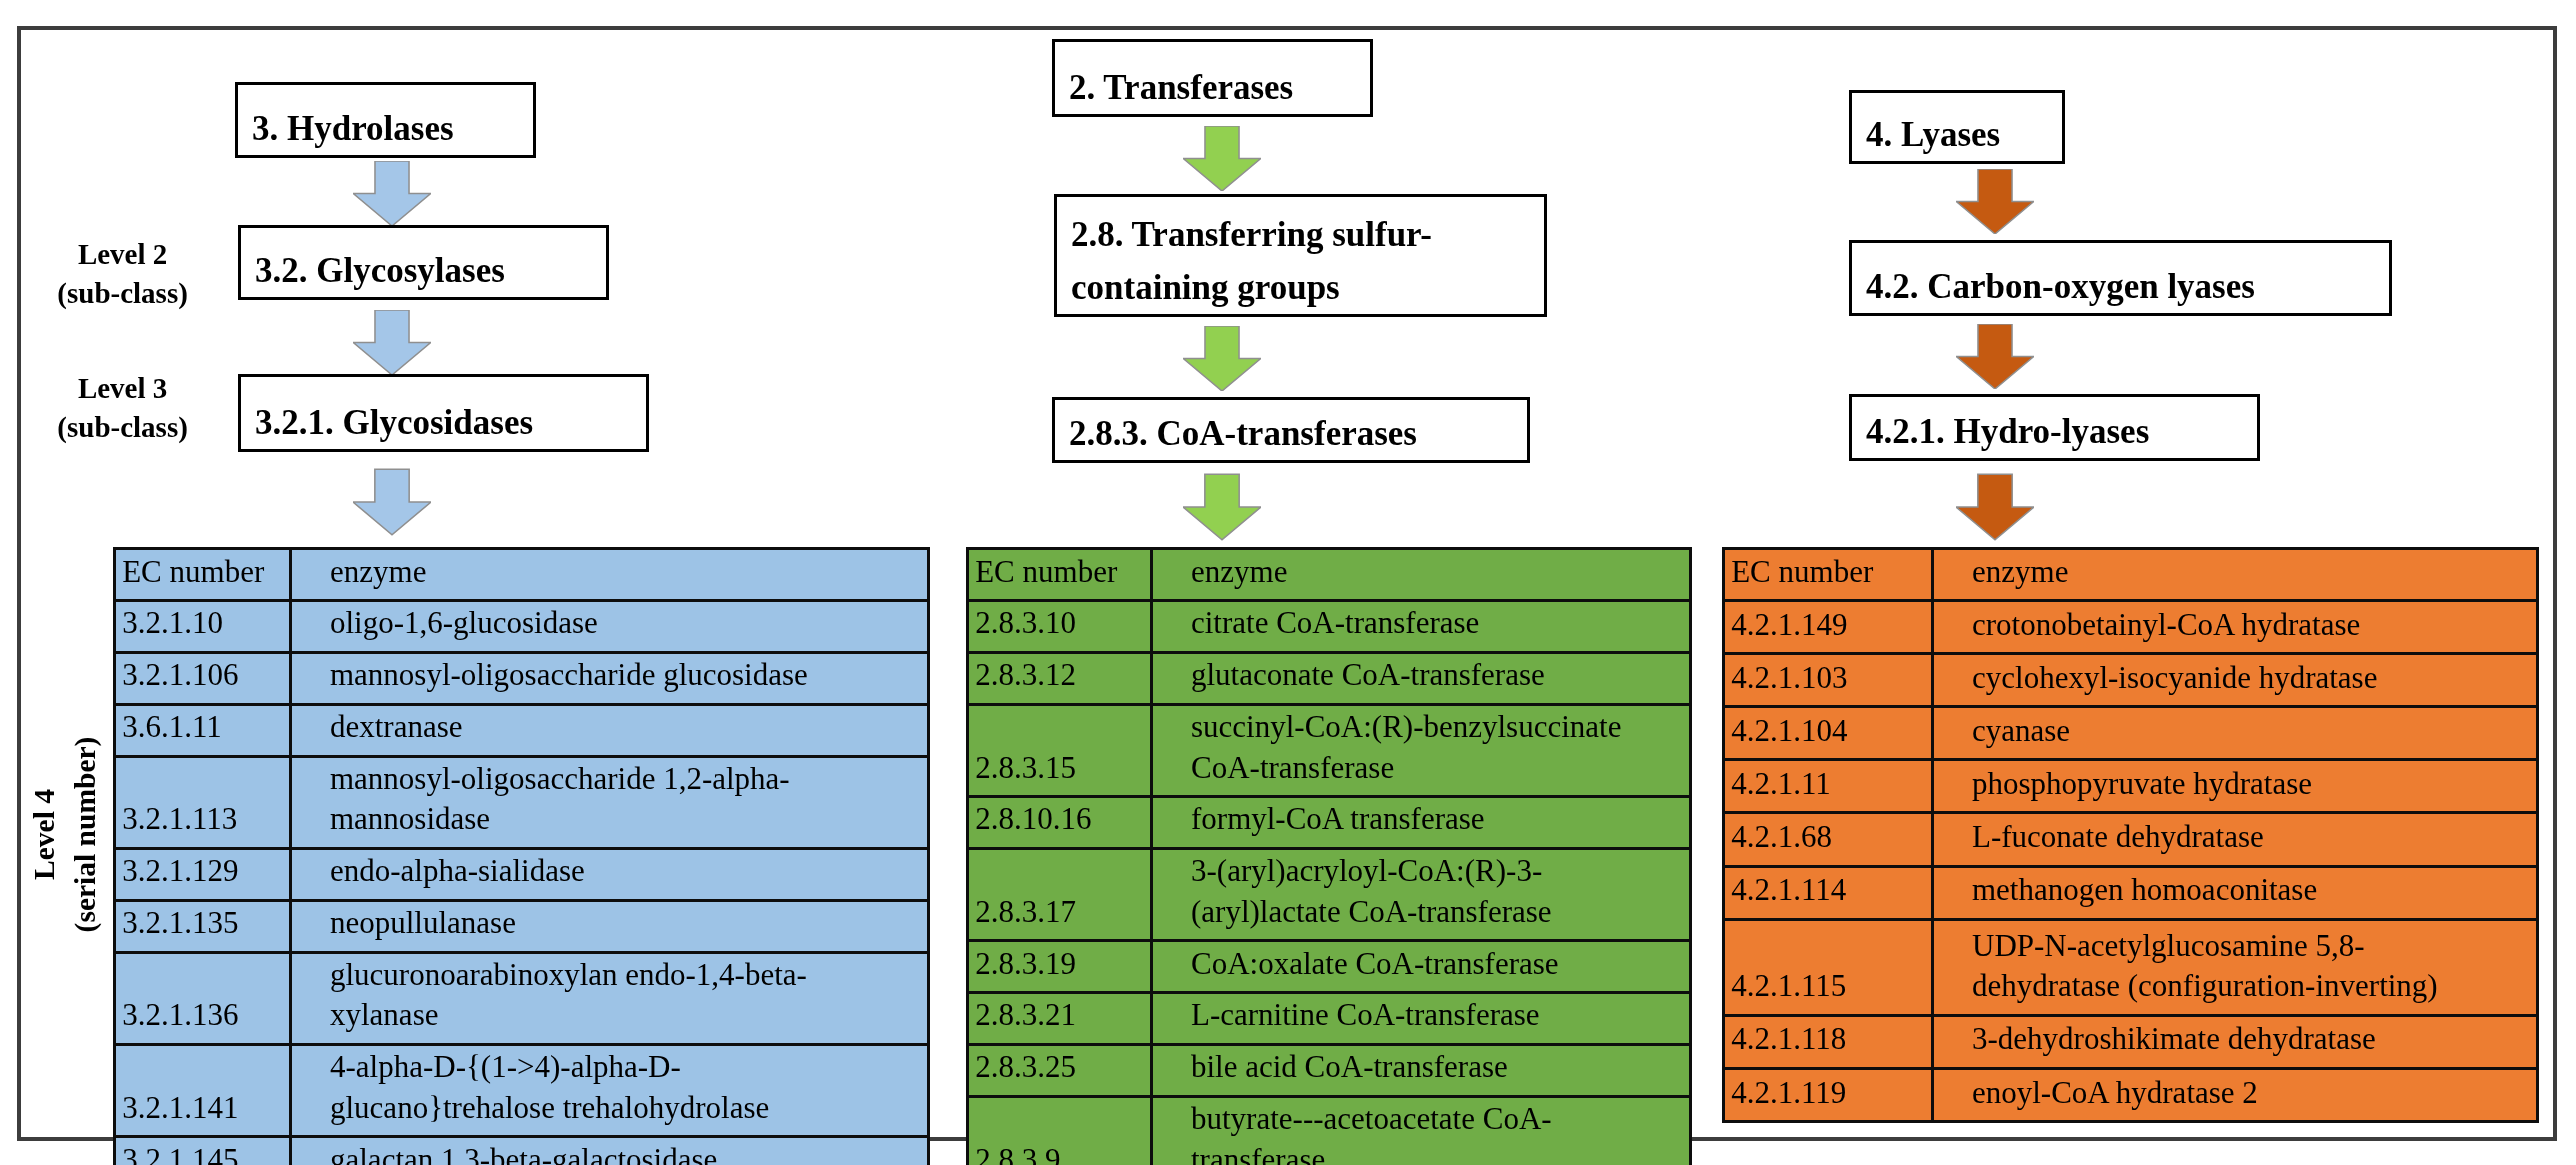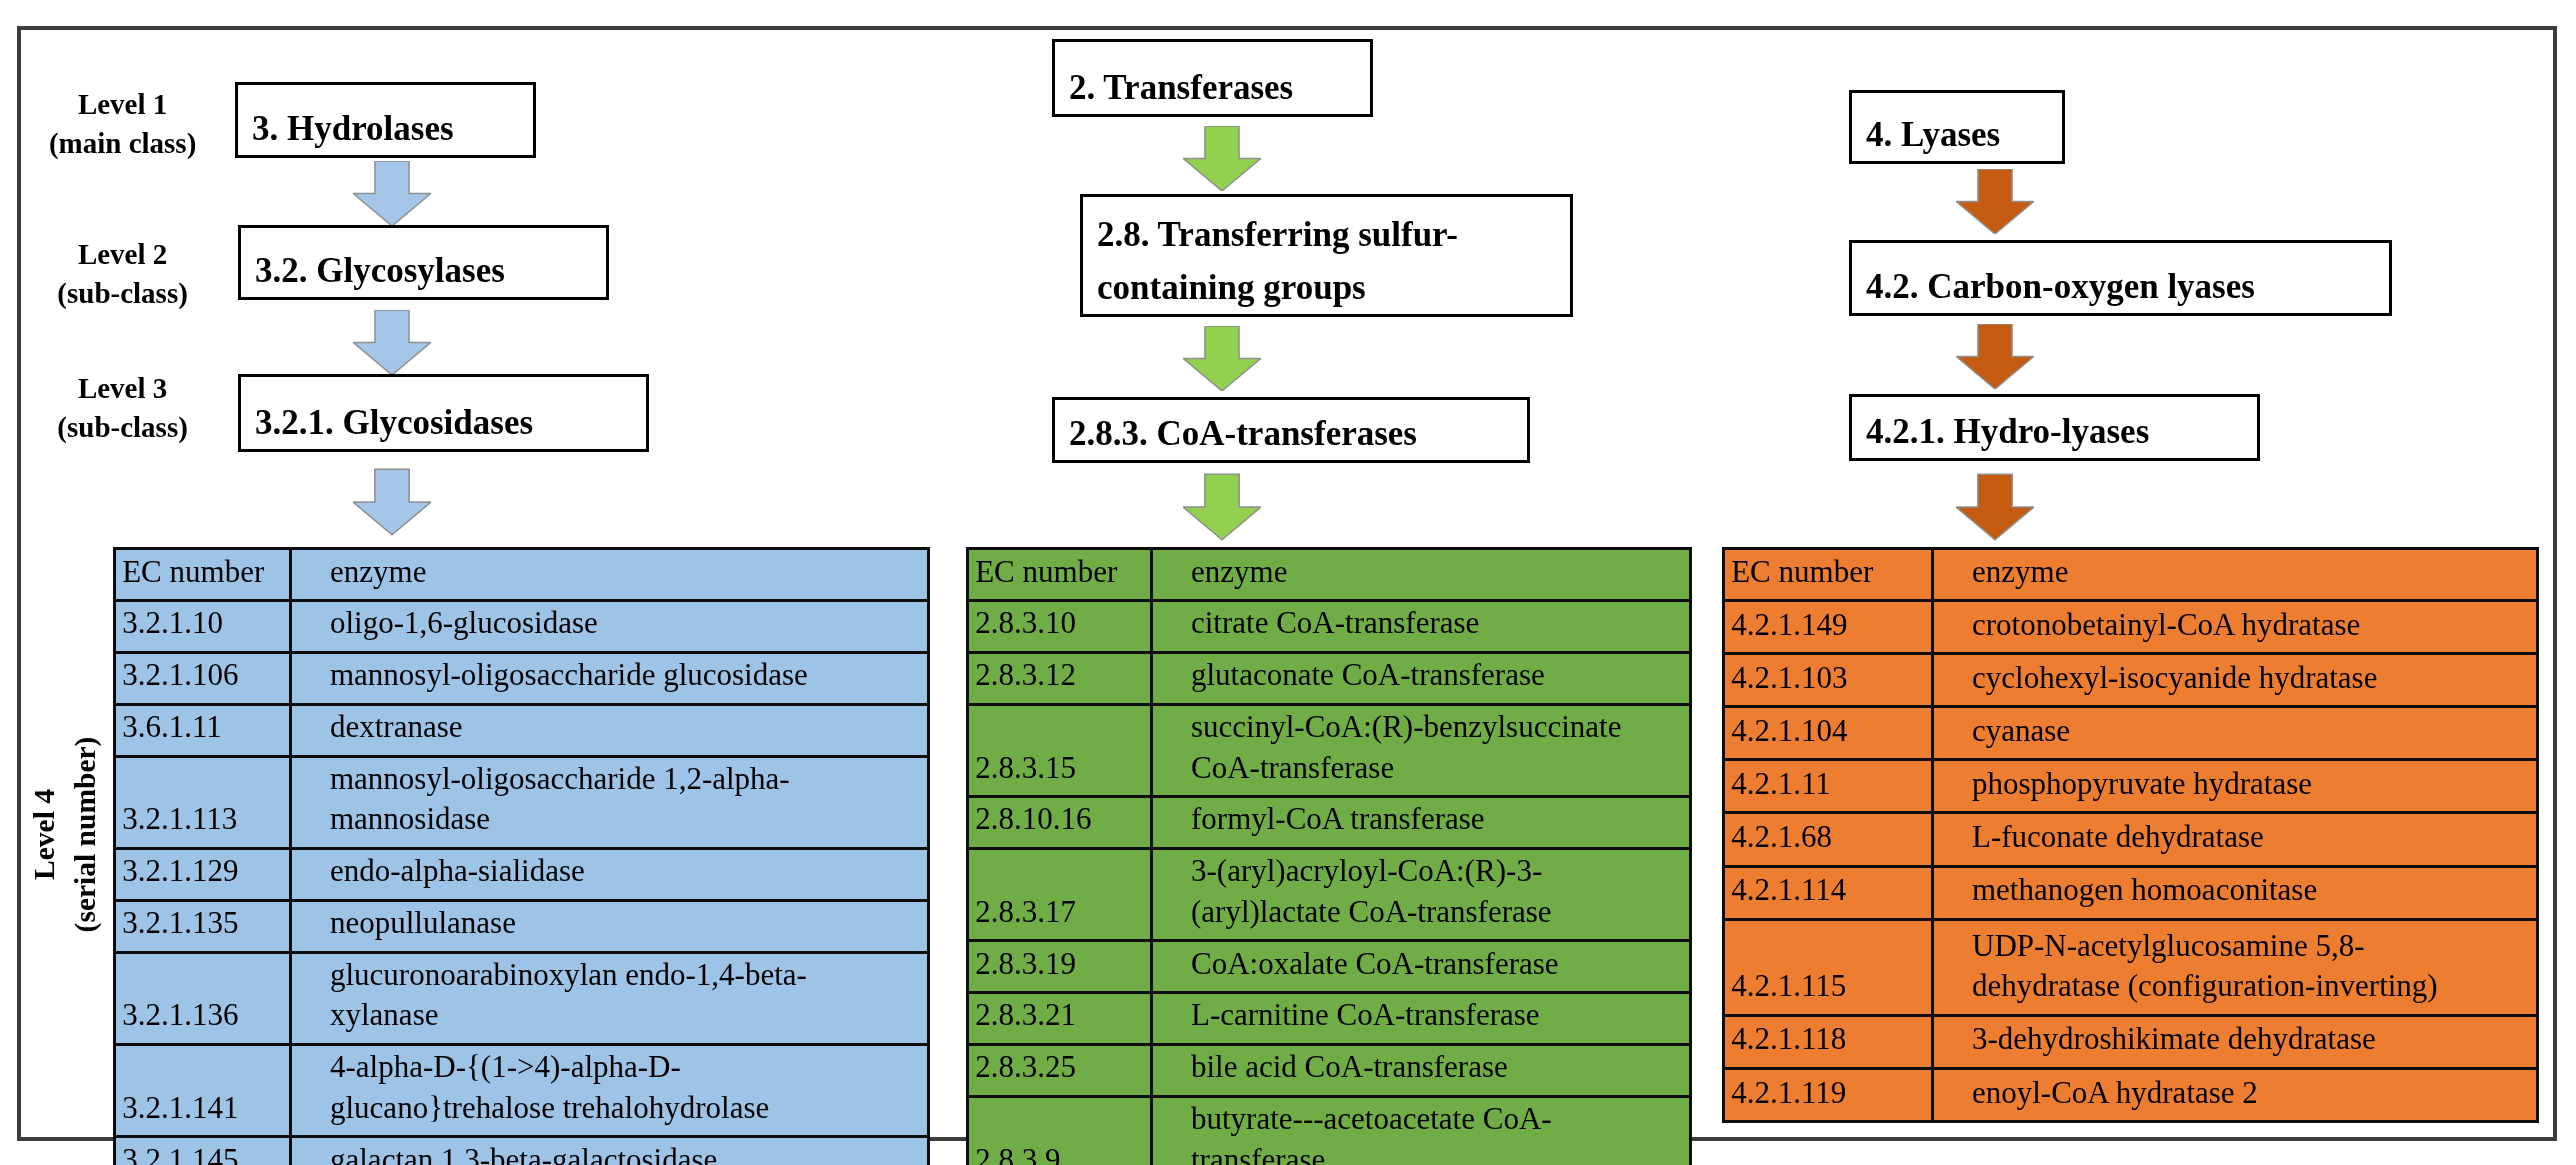--- a/index.html
+++ b/index.html
@@ -72,24 +72,20 @@
   table.t-green tr.tall{height:82px;}
   table.t-orange tr.tall{height:96px;}
 </style>
 </head>
 <body>
 
 <div id="canvas">
 
   <div class="frame" style="border-color: rgb(61, 61, 61);"></div>
 
-  <div class="lvl-label" style="left:25.6px;top:85px">
-    <div>Level 1</div>
-    <div>(main class)</div>
-  </div>
   <div class="lvl-label" style="left:25.6px;top:235px">
     <div>Level 2</div>
     <div>(sub-class)</div>
   </div>
   <div class="lvl-label" style="left:25.6px;top:369px">
     <div>Level 3</div>
     <div>(sub-class)</div>
   </div>
   <div class="vlabel">
     <div>Level 4</div>
@@ -166,21 +162,21 @@
 
     </tbody>
   </table>
 
   <div class="cbox" style="left:1052px;top:39px;width:321px;height:78px">
     <span>2. Transferases</span>
   </div>
   <svg class="arrow" style="left:1183px;top:126px" width="78" height="65" viewBox="0 0 100 84">
     <polygon points="28,0 72,0 72,42 100,42 50,84 0,42 28,42" stroke="#8f8f8f" stroke-width="2" fill="#92d050"></polygon>
   </svg>
-  <div class="cbox" style="left:1080px;top:194px;width:493px;height:123px">
+  <div class="cbox" style="left:1054px;top:194px;width:493px;height:123px">
     <span>2.8. Transferring sulfur-containing groups</span>
   </div>
   <svg class="arrow" style="left:1183px;top:326px" width="78" height="65" viewBox="0 0 100 84">
     <polygon points="28,0 72,0 72,42 100,42 50,84 0,42 28,42" stroke="#8f8f8f" stroke-width="2" fill="#92d050"></polygon>
   </svg>
   <div class="cbox" style="left:1052px;top:397px;width:478px;height:66px">
     <span>2.8.3. CoA-transferases</span>
   </div>
   <svg class="arrow" style="left:1183px;top:472px" width="78" height="70" viewBox="0 0 100 84">
     <polygon points="28,0 72,0 72,42 100,42 50,84 0,42 28,42" stroke="#8f8f8f" stroke-width="2" fill="#92d050"></polygon>

